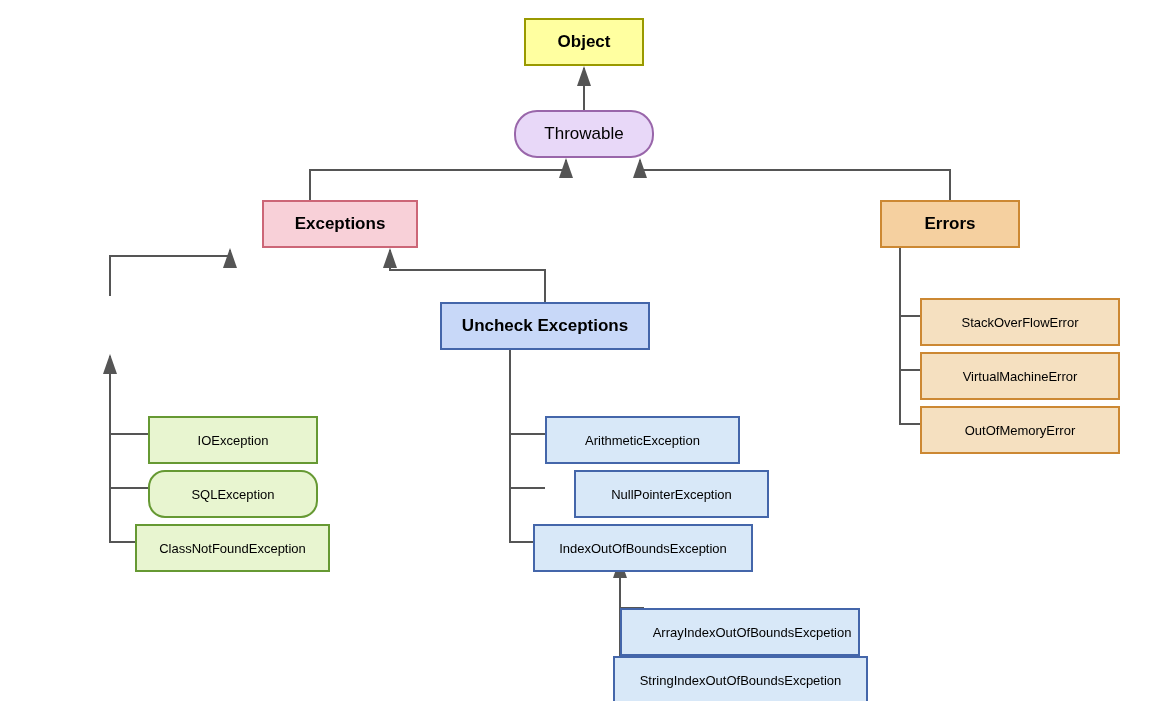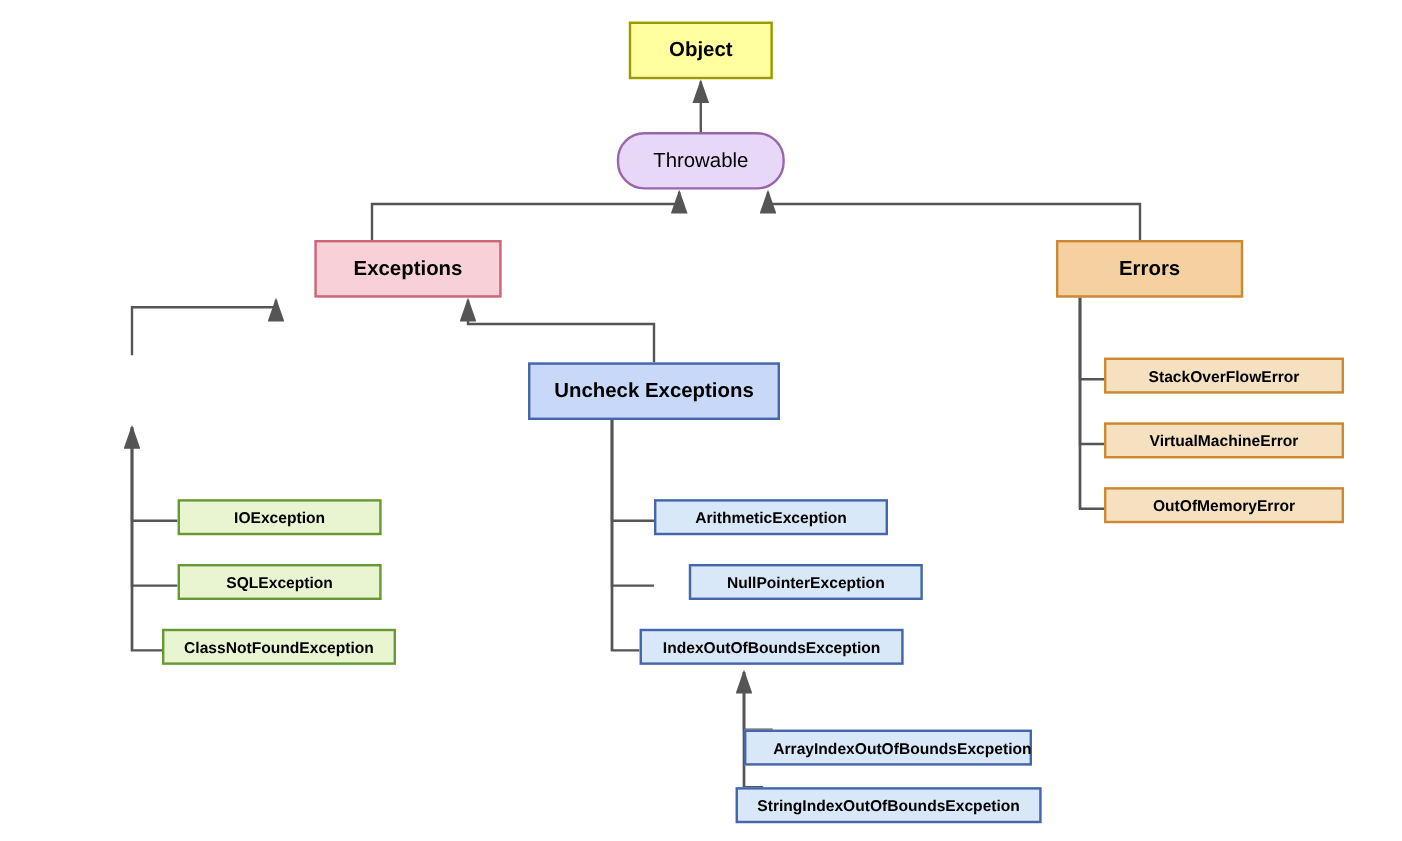--- a/index.html
+++ b/index.html
@@ -57,21 +57,21 @@
       height: 48px;
       left: 230px;
       top: 200px;
       margin-left: 32px;
     }
     .node-errors {
       background: #f5d0a0;
       border-color: #cc8833;
       font-size: 17px;
       font-weight: bold;
-      width: 156px;
+      width: 140px;
       height: 48px;
       left: 880px;
       top: 200px;
     }
     .node-check {
       background: #d8f0b8;
       border-color: #669933;
       font-size: 17px;
       font-weight: bold;
       width: 200px;
@@ -85,37 +85,38 @@
       font-size: 17px;
       font-weight: bold;
       width: 210px;
       height: 48px;
       left: 440px;
       top: 302px;
     }
     
     .node-sm {
       font-size: 13px;
-      font-weight: bold;
-      height: 30px;
+      font-weight: normal;
+      height: 48px;
     }
     
     .node-ioexception {
       background: #e8f5d0;
       border-color: #669933;
       width: 170px;
       left: 148px;
       top: 416px;
     }
     .node-sqlexception {
       background: #e8f5d0;
       border-color: #669933;
       width: 170px;
       left: 148px;
       top: 470px;
+      border-radius: 17px;
     }
     .node-classnotfound {
       background: #e8f5d0;
       border-color: #669933;
       width: 195px;
       left: 135px;
       top: 524px;
     }
     
     .node-arithmetic {

